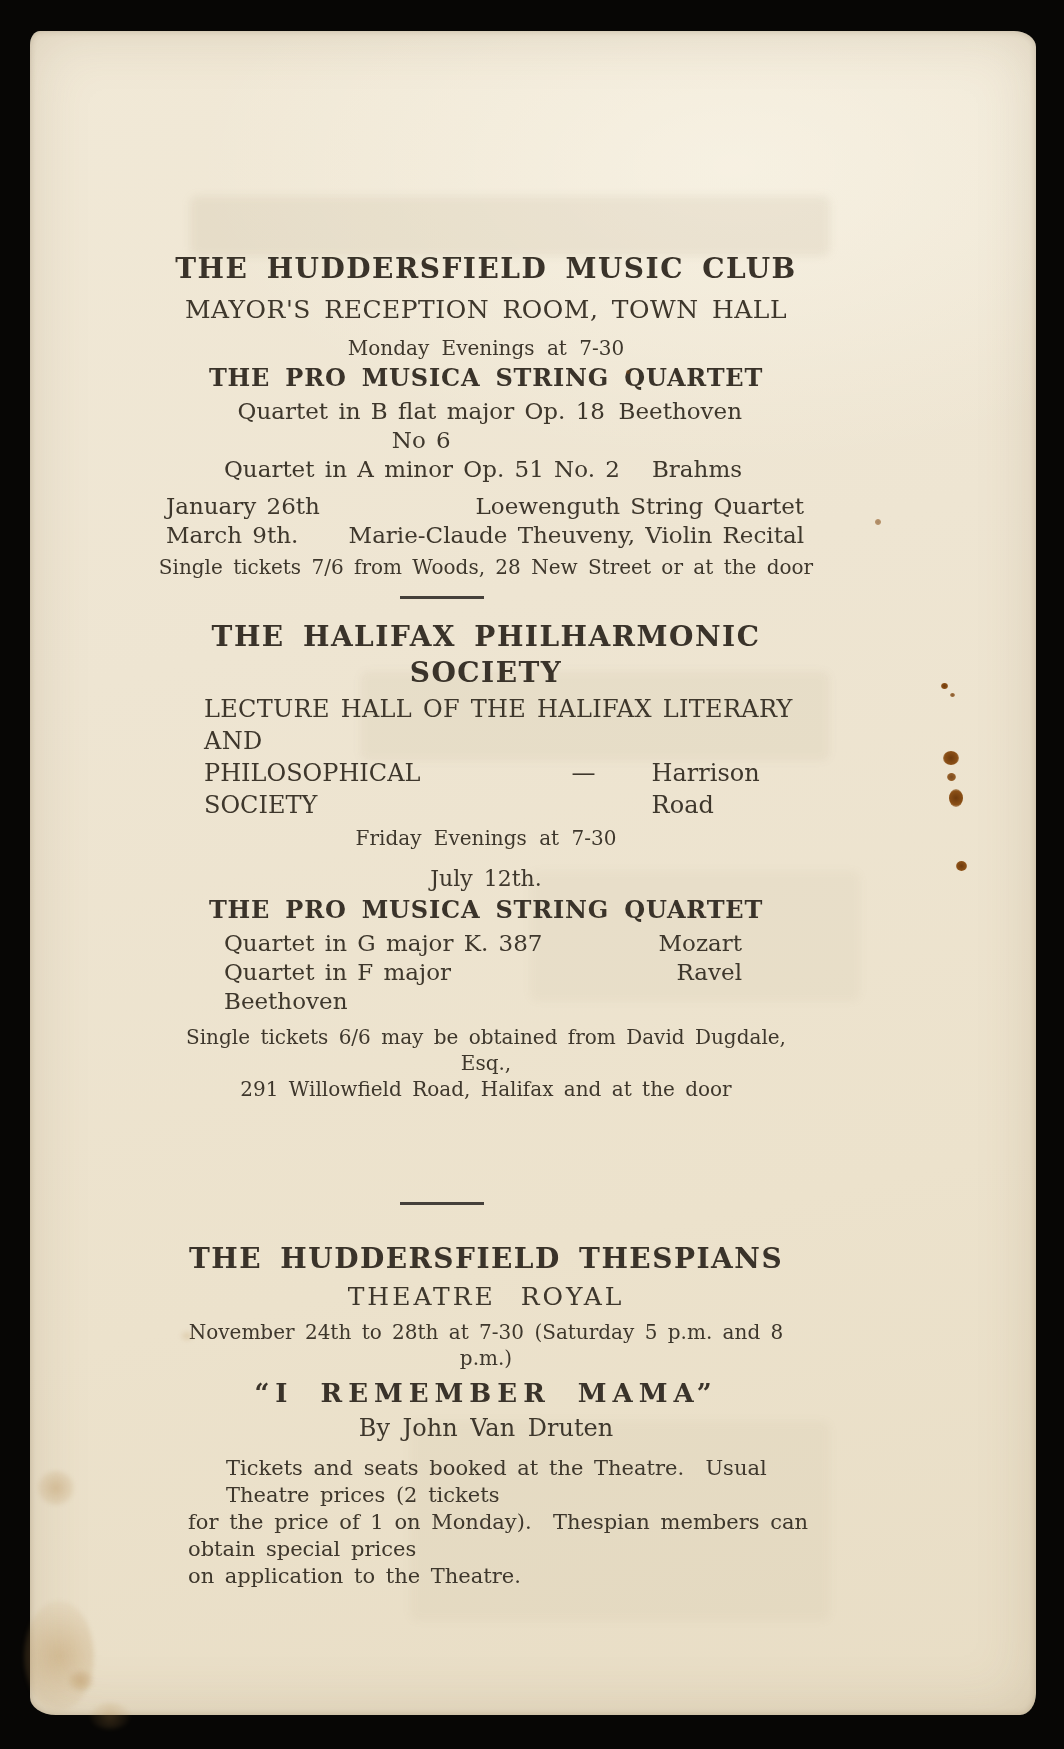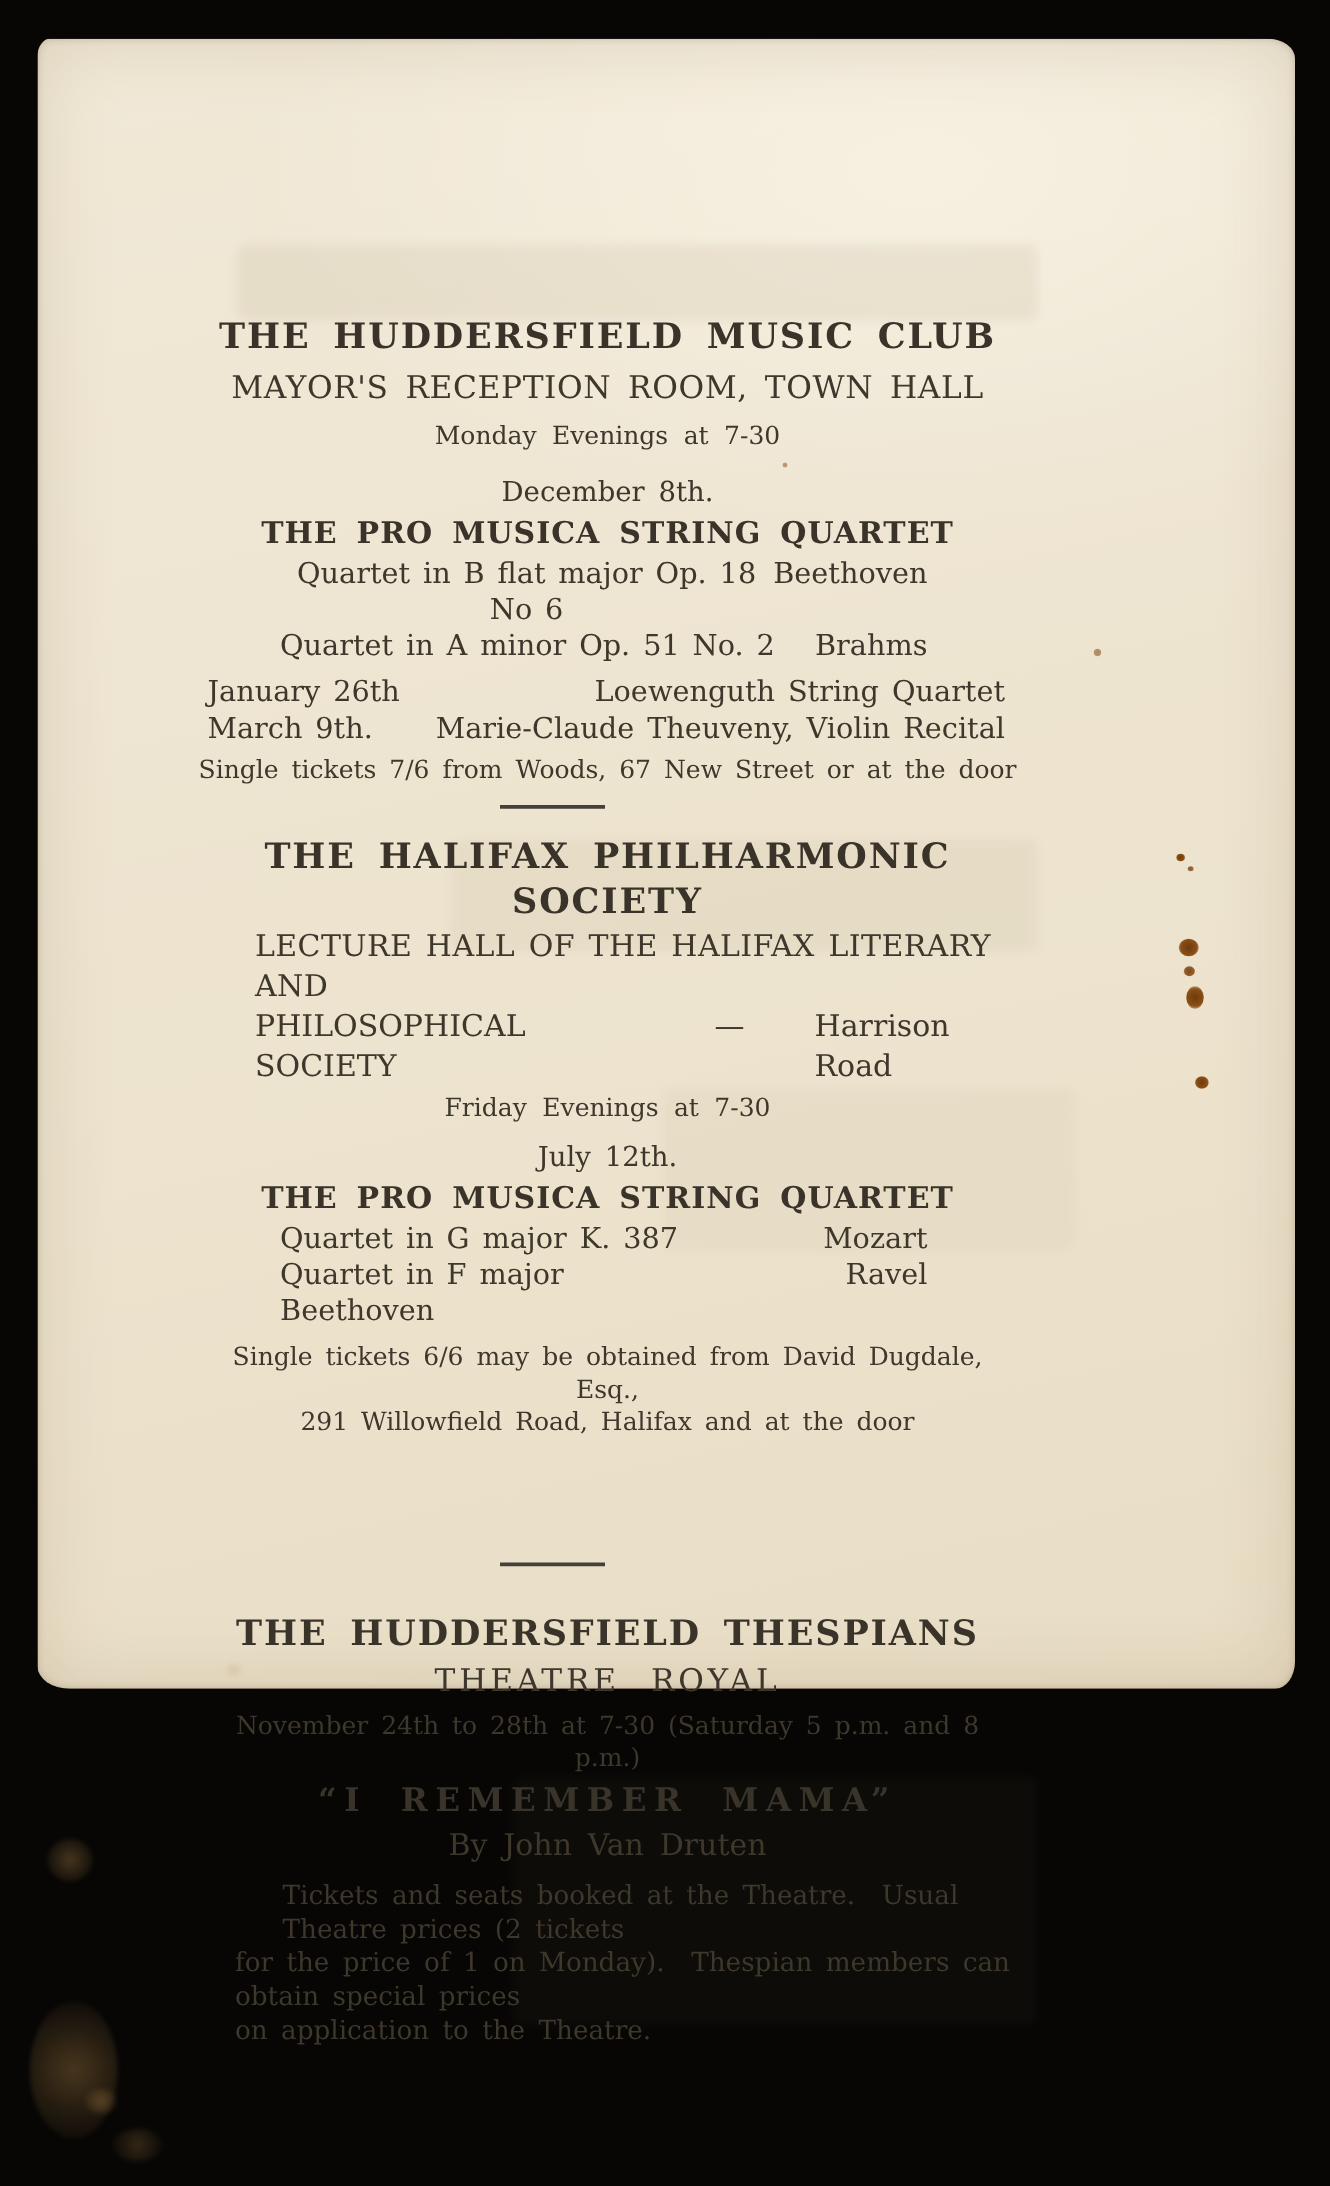--- a/index.html
+++ b/index.html
@@ -3,21 +3,21 @@
 <meta charset="utf-8">
 <style>
   html,body{margin:0;padding:0;}
   body{
     width:1064px;height:1749px;position:relative;overflow:hidden;
     background:#070605;
     font-family:"DejaVu Serif","Liberation Serif",serif;
     color:#3e372c;
   }
   .paper{
-    position:absolute;left:30px;top:31px;width:1006px;height:1320px;
+    position:absolute;left:30px;top:31px;width:1006px;height:1684px;
     background:
       radial-gradient(ellipse 900px 500px at 70% 8%, rgba(255,252,242,.45), rgba(255,255,255,0) 60%),
       linear-gradient(168deg,#f1e9d7 0%,#eee5d2 35%,#ece2cc 70%,#e8ddc5 100%);
     border-radius:10px 22px 16px 26px / 14px 16px 22px 18px;
     box-shadow:inset 0 0 60px rgba(120,95,55,.18), inset 0 0 6px rgba(90,70,40,.25);
   }
   .content{
     position:absolute;left:128px;top:0;width:656px;
     padding-top:220px;text-align:center;
   }
@@ -76,21 +76,20 @@
   <div class="ghost g2"></div>
   <div class="ghost g3"></div>
   <div class="ghost g4"></div>
 
   <div class="content">
 
     <div>
       <div class="h1">THE HUDDERSFIELD MUSIC CLUB</div>
       <div class="h2">MAYOR'S RECEPTION ROOM, TOWN HALL</div>
       <div class="small-line">Monday Evenings at 7-30</div>
-      <div class="date-line">December 8th.</div>
       <div class="h3">THE PRO MUSICA STRING QUARTET</div>
       <div class="programme">
         <div class="prog-row">
           <span>Quartet in B flat major Op. 18 No 6</span>
           <span>Beethoven</span>
         </div>
         <div class="prog-row">
           <span>Quartet in A minor Op. 51 No. 2</span>
           <span>Brahms</span>
         </div>
@@ -98,21 +97,21 @@
       <div class="upcoming">
         <div class="up-row">
           <span>January 26th</span>
           <span>Loewenguth String Quartet</span>
         </div>
         <div class="up-row">
           <span>March 9th.</span>
           <span>Marie-Claude Theuveny, Violin Recital</span>
         </div>
       </div>
-      <div class="tickets">Single tickets 7/6 from Woods, 67 New Street or at the door</div>
+      <div class="tickets">Single tickets 7/6 from Woods, 28 New Street or at the door</div>
     </div>
 
     <div class="divider"></div>
 
     <div style="margin-top:20px;">
       <div class="h1">THE HALIFAX PHILHARMONIC SOCIETY</div>
       <div class="venue-left" style="margin-top:2px;">LECTURE HALL OF THE HALIFAX LITERARY AND</div>
       <div class="venue-split">
         <span>PHILOSOPHICAL SOCIETY</span>
         <span class="dash">—</span>

